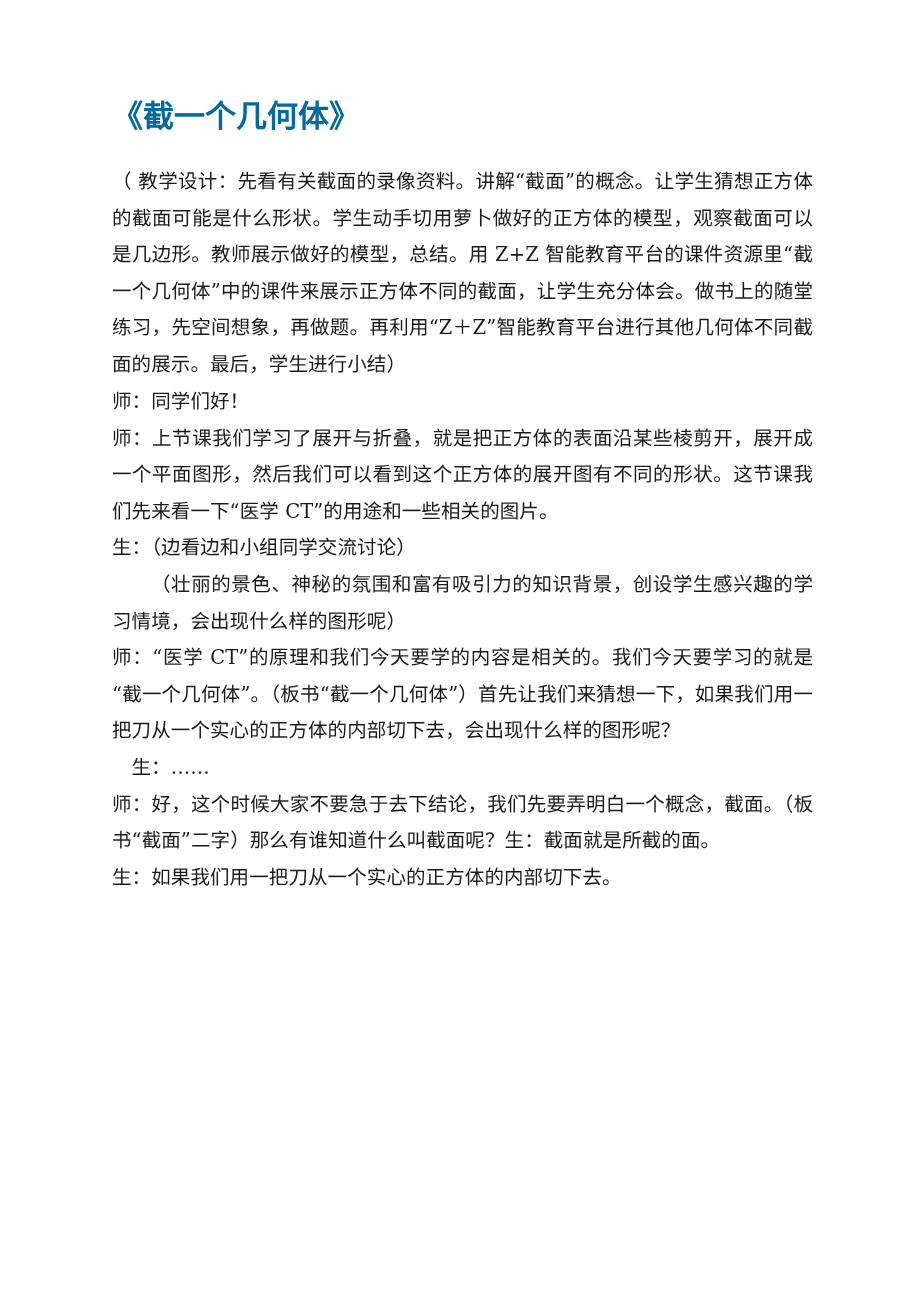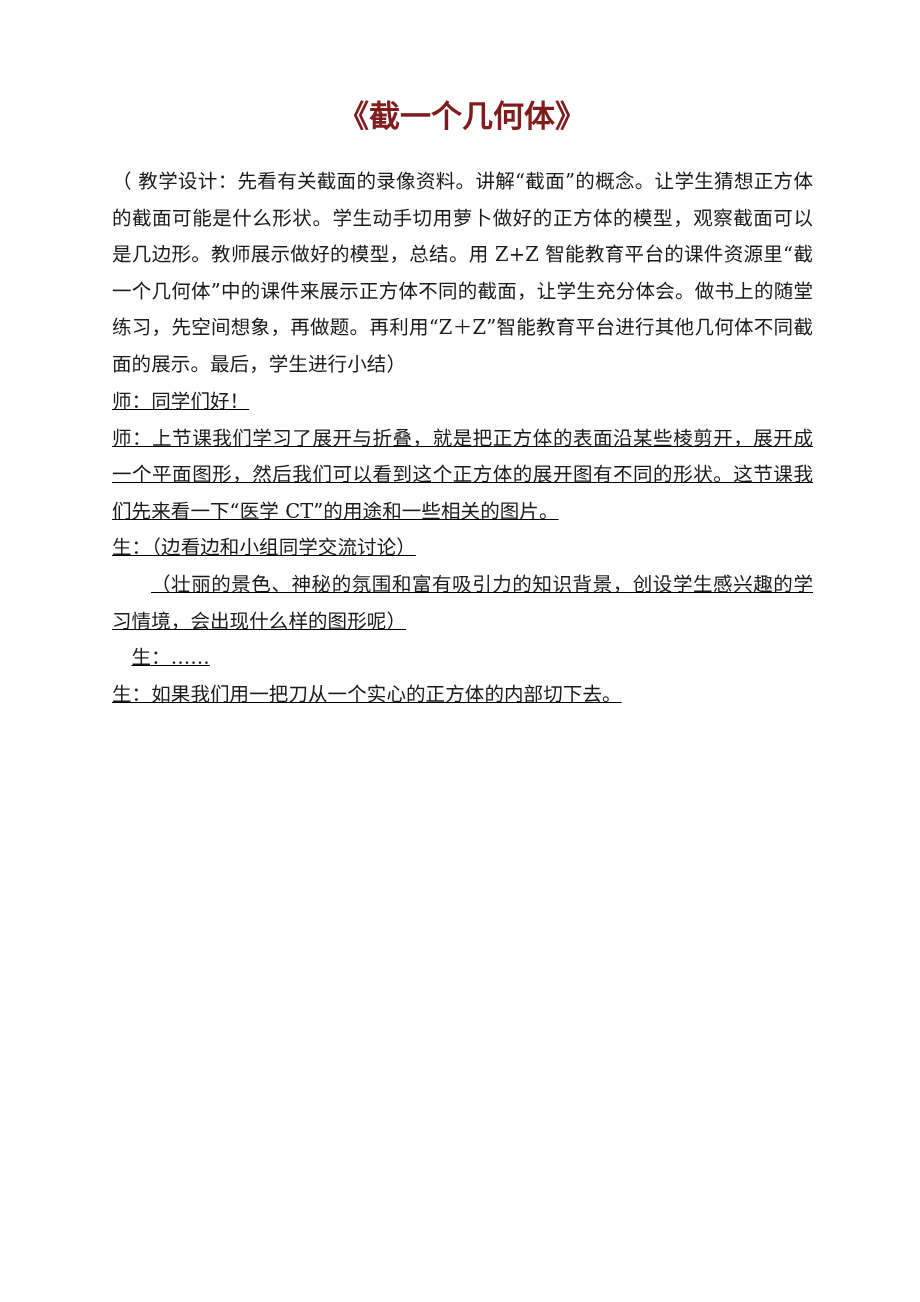--- a/index.html
+++ b/index.html
@@ -27,40 +27,40 @@
     background: #ffffff;
     box-sizing: border-box;
   }
 
   
   .doc-title {
     position: absolute;
     left: 112px;
     top: 96px;
     width: 700px;
-    text-align: center;
+    text-align: left;
     font-family: "DejaVu Serif", "Liberation Serif", serif;
     font-weight: bold;
     font-size: 31px;
     line-height: 40px;
-    color: #7f1d1d;
+    color: #0369a1;
     letter-spacing: 0px;
     white-space: nowrap;
   }
 
   
   .body-block {
     position: absolute;
     left: 112px;
     width: 701px;
     box-sizing: border-box;
   }
 
   #intro-block { top: 164px; }
-  #dialogue-block { top: 384px; text-decoration: underline; }
+  #dialogue-block { top: 384px; }
 
   .para {
     font-size: 19.5px;
     line-height: 36.6px;
     color: #1a1a1a;
     text-align: justify;
     text-justify: inter-ideograph;
     margin: 0;
     letter-spacing: 0.1px;
     word-break: break-all;
@@ -83,17 +83,19 @@
 
   <div class="body-block" id="intro-block">
     <p class="para">（  教学设计：先看有关截面的录像资料。讲解“截面”的概念。让学生猜想正方体的截面可能是什么形状。学生动手切用萝卜做好的正方体的模型，观察截面可以是几边形。教师展示做好的模型，总结。用 Z+Z 智能教育平台的课件资源里“截一个几何体”中的课件来展示正方体不同的截面，让学生充分体会。做书上的随堂练习，先空间想象，再做题。再利用“Z＋Z”智能教育平台进行其他几何体不同截面的展示。最后，学生进行小结）</p>
   </div>
 
   <div class="body-block" id="dialogue-block">
     <p class="para">师：同学们好！</p>
     <p class="para">师：上节课我们学习了展开与折叠，就是把正方体的表面沿某些棱剪开，展开成一个平面图形，然后我们可以看到这个正方体的展开图有不同的形状。这节课我们先来看一下“医学 CT”的用途和一些相关的图片。</p>
     <p class="para">生：（边看边和小组同学交流讨论）</p>
     <p class="para indent-2">（壮丽的景色、神秘的氛围和富有吸引力的知识背景，创设学生感兴趣的学习情境，会出现什么样的图形呢）</p>
+    <p class="para">师：“医学 CT”的原理和我们今天要学的内容是相关的。我们今天要学习的就是“截一个几何体”。（板书“截一个几何体”）首先让我们来猜想一下，如果我们用一把刀从一个实心的正方体的内部切下去，会出现什么样的图形呢？</p>
     <p class="para indent-1">生：……</p>
+    <p class="para">师：好，这个时候大家不要急于去下结论，我们先要弄明白一个概念，截面。（板书“截面”二字）那么有谁知道什么叫截面呢？生：截面就是所截的面。</p>
     <p class="para">生：如果我们用一把刀从一个实心的正方体的内部切下去。</p>
   </div>
 
 </div>
 
 </body></html>

